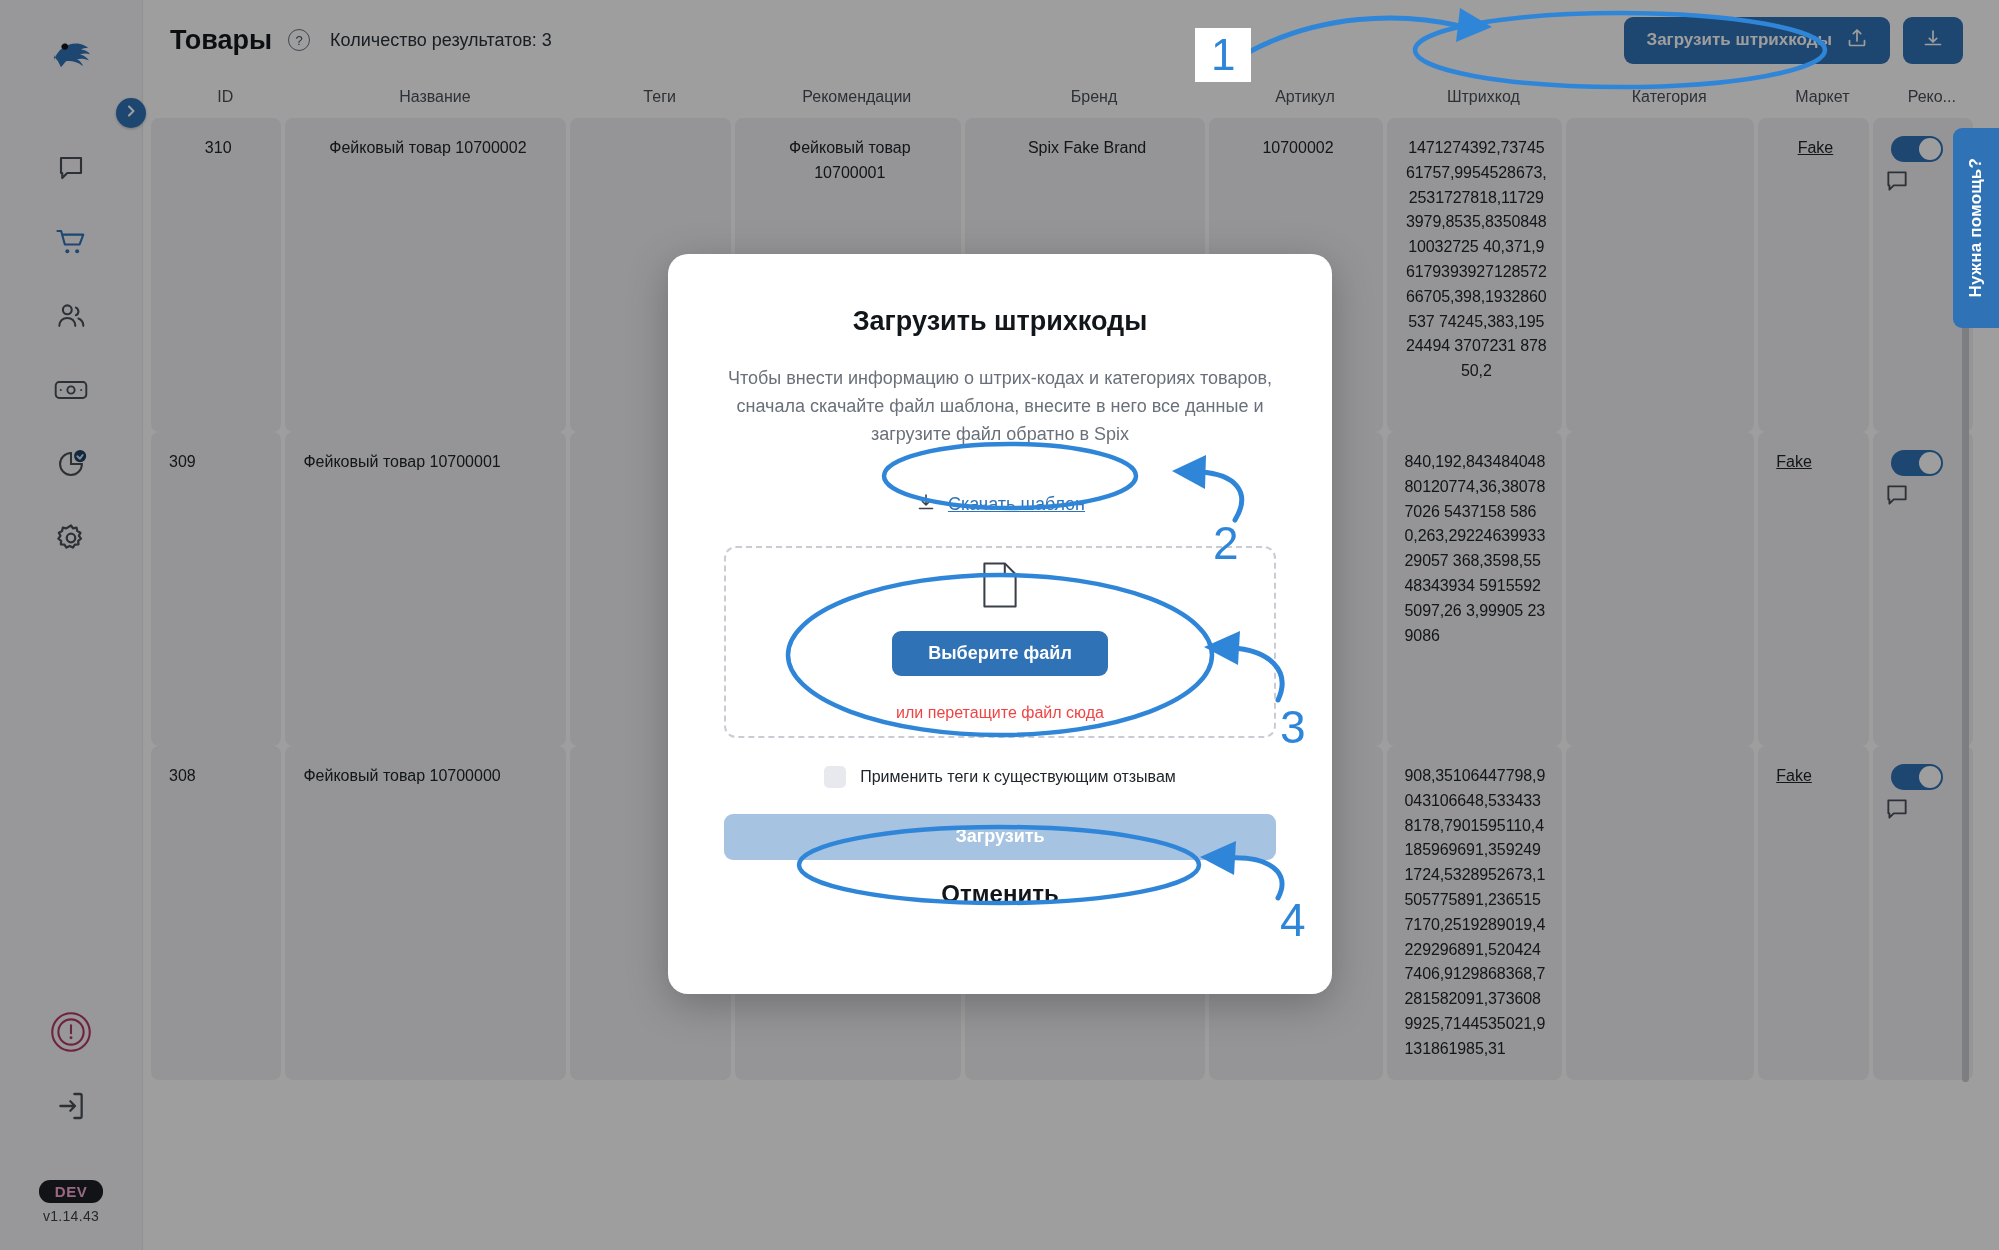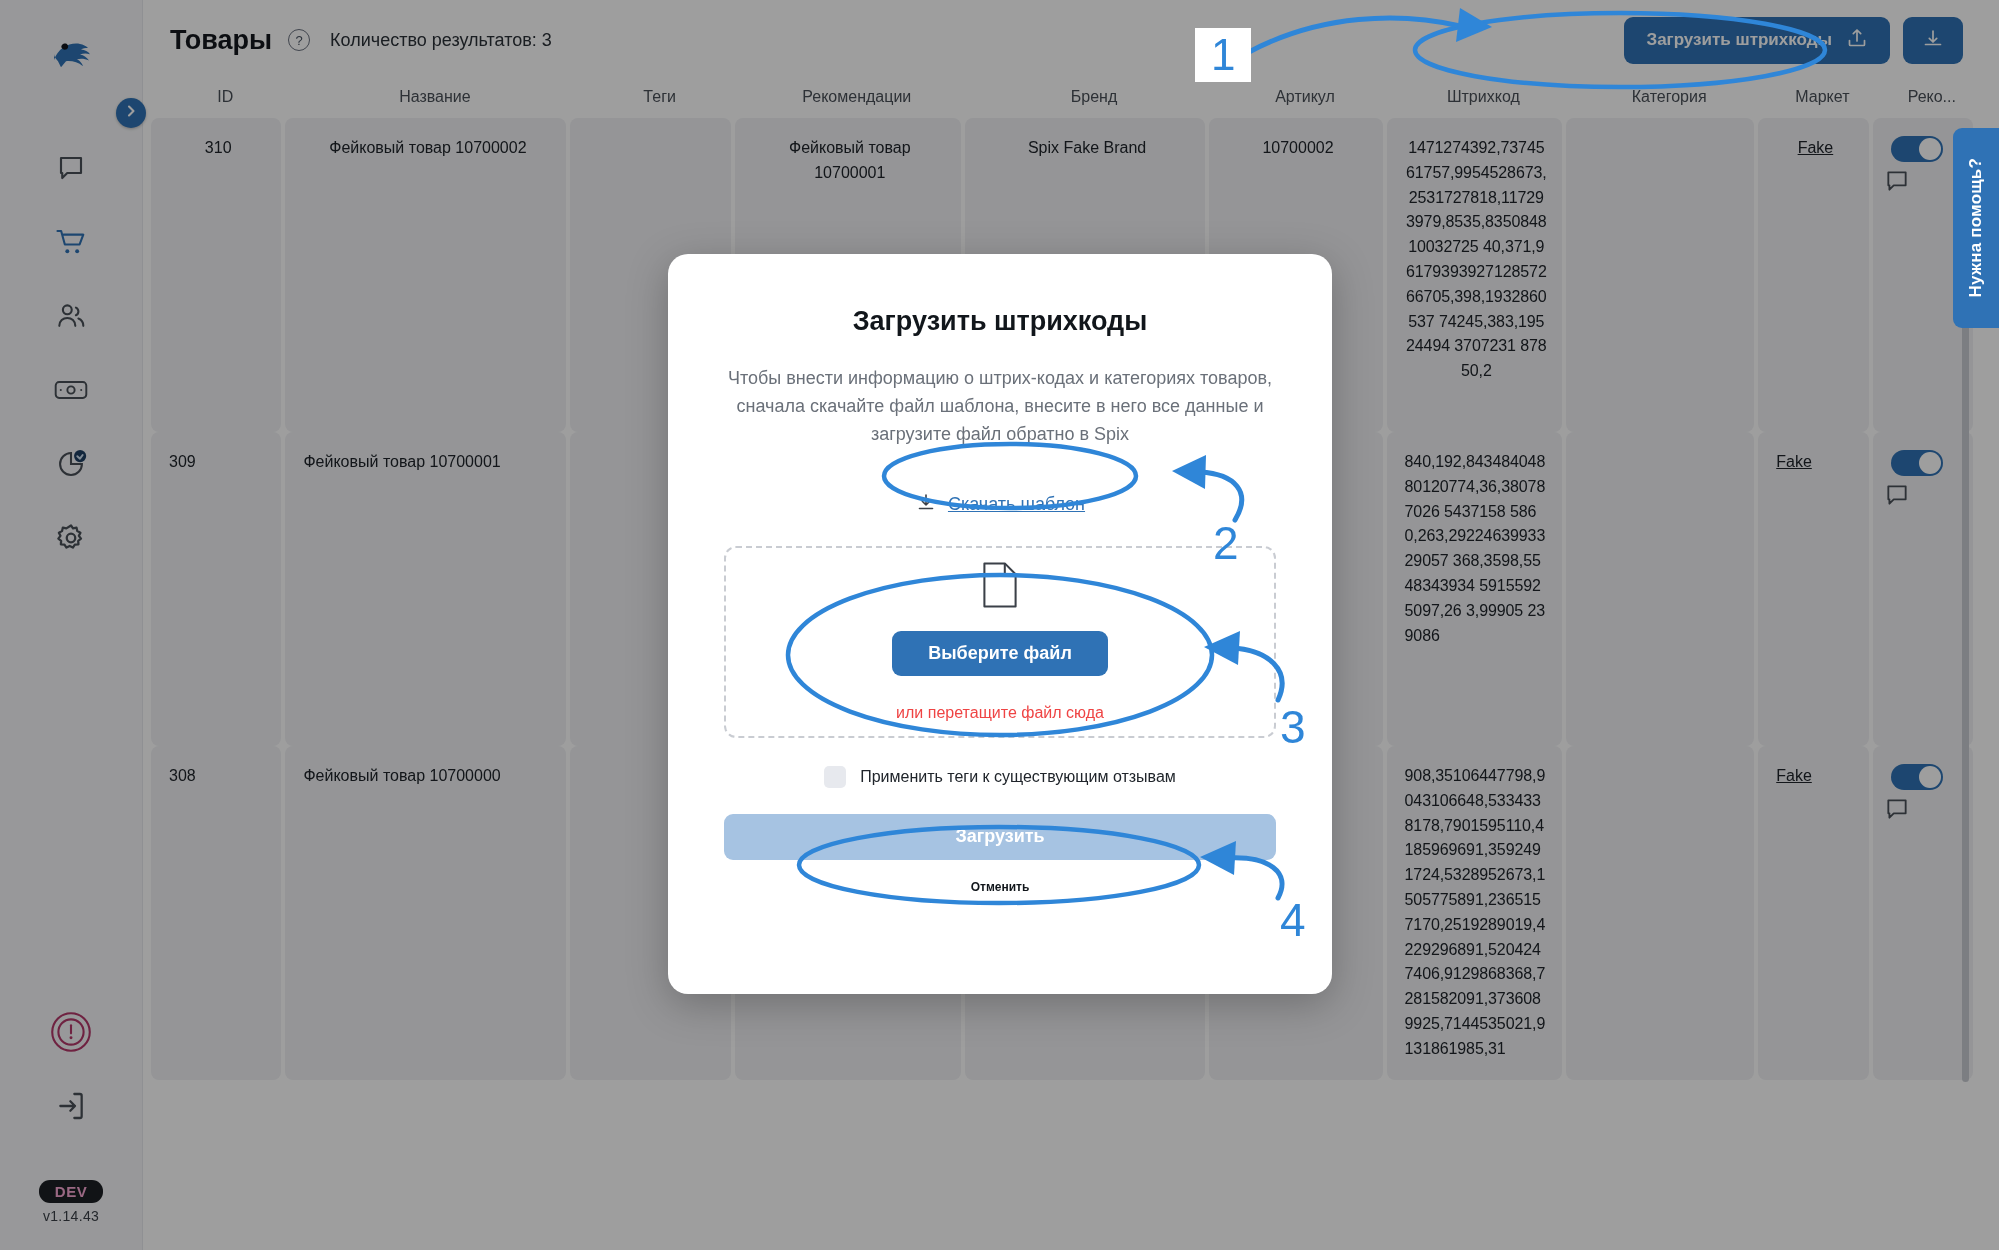--- a/index.html
+++ b/index.html
@@ -143,21 +143,21 @@
   #dropzone .hint { margin-top: 28px; font-size:16px; color:#ef4444; }
   #checkrow { margin-top: 28px; display:flex; align-items:center; justify-content:center; gap:14px; cursor:pointer; }
   #checkrow .box { width:22px; height:22px; border-radius:5px; background:#e7e9ee; }
   #checkrow .lbl { font-size:16px; color:#20252b; }
   .btn-upload {
     margin-top: 26px; width: 100%; height: 46px; border:none; border-radius:9px;
     background:#a6c3e2; color:#fff; font-size:18px; font-weight:700; cursor: default;
     font-family:inherit;
   }
   .btn-cancel {
-    margin-top: 20px; background:none; border:none; font-size:12px; font-weight:700;
+    margin-top: 20px; background:none; border:none; font-size:24px; font-weight:700;
     color:#11161b; cursor:pointer; font-family:inherit;
   }
 
   
   #annot { position:absolute; inset:0; z-index: 70; pointer-events:none; }
   .anum {
     position:absolute; color:#2f86d8; font-size:46px; font-weight:400;
     font-family:"Liberation Sans", sans-serif;
   }
   .anum.boxed { background:#fff; padding: 2px 16px; font-size:44px; }

